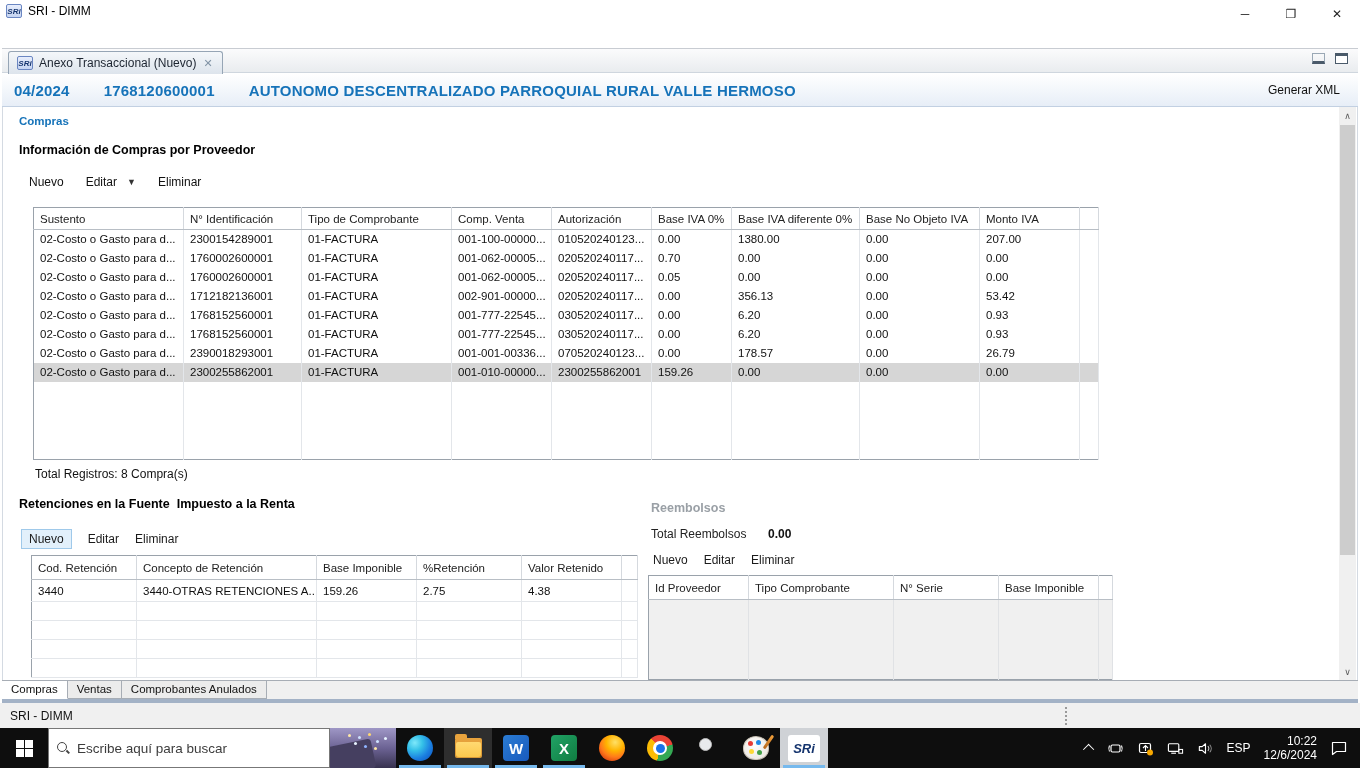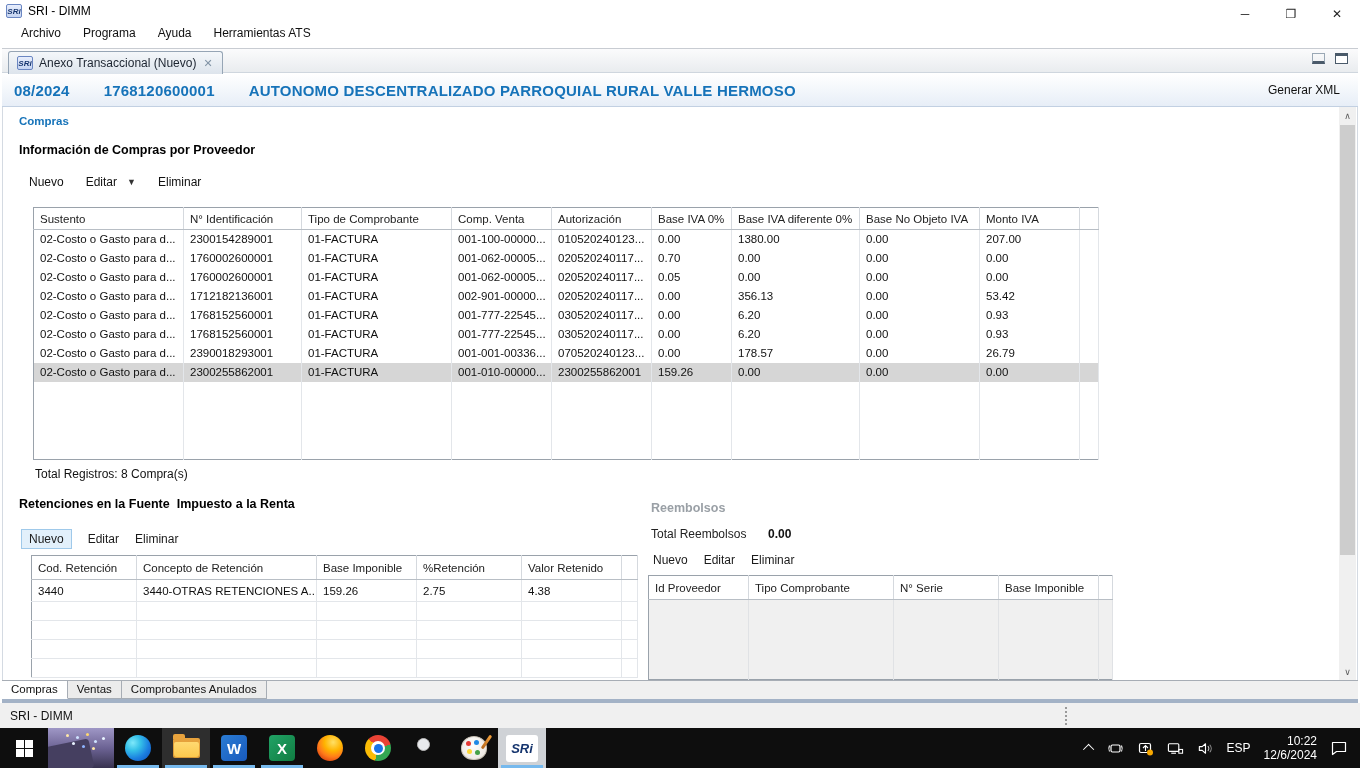--- a/index.html
+++ b/index.html
@@ -155,42 +155,36 @@
   <div class="titlebar">
     <span class="sri-logo small">SRi</span>
     <span class="title">SRI - DIMM</span>
   </div>
   <div class="win-controls">
     <span>─</span>
     <span>❐</span>
     <span>✕</span>
   </div>
 
-  <div class="menubar">
-    <span>Archivo</span>
-    <span>Programa</span>
-    <span>Ayuda</span>
-    <span>Herramientas ATS</span>
-  </div>
 
   <div class="mdi">
     <div class="tabstrip">
       <div class="mdi-tab">
         <span class="sri-logo small">SRi</span>
         <span class="label">Anexo Transaccional (Nuevo)</span>
         <span class="close">✕</span>
       </div>
       <div class="mini-btns">
         <span class="mini minimize"></span>
         <span class="mini maximize"></span>
       </div>
     </div>
 
     <div class="docheader">
-      <span class="period">08/2024</span>
+      <span class="period">04/2024</span>
       <span class="ruc">1768120600001</span>
       <span class="taxpayer">AUTONOMO DESCENTRALIZADO PARROQUIAL RURAL VALLE HERMOSO</span>
       <span class="genxml">Generar XML</span>
     </div>
 
     <div class="content">
       <div class="lbl-compras">Compras</div>
       <div class="lbl-info">Información de Compras por Proveedor</div>
 
       <div class="toolbar">
@@ -468,20 +462,24 @@
   </div>
 
   <div class="taskbar">
     <div class="tb-start">
       <span class="winlogo">
           <i></i>
           <i></i>
           <i></i>
           <i></i>
         </span>
+    </div>
+    <div class="tb-search">
+      <span class="sicon"></span>
+      <input type="text" placeholder="Escribe aquí para buscar" style="">
     </div>
     <div class="tb-widget"></div>
     <div class="tb-apps">
       <div class="tile running">
           <span class="ic-edge"></span>
         </div>
       <div class="tile running lighter">
           <span class="ic-folder"></span>
         </div>
       <div class="tile running">

